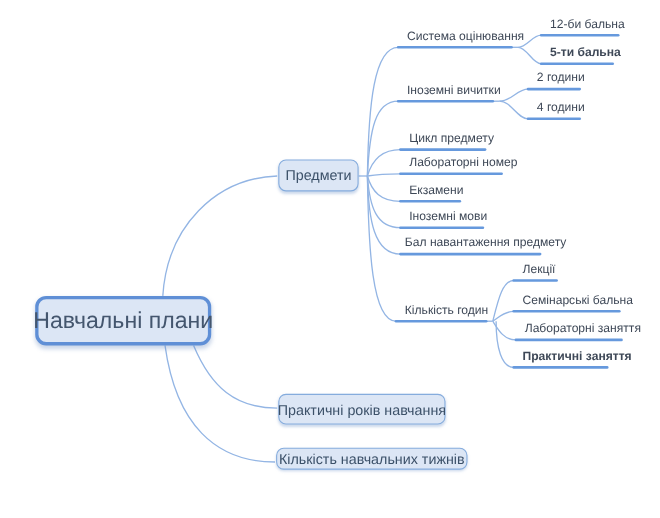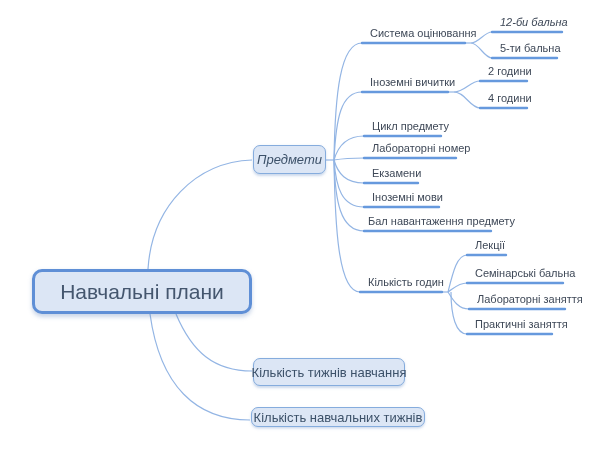--- a/index.html
+++ b/index.html
@@ -76,42 +76,42 @@
       <path d="M364,183 L418,183" class="underline"></path>
       <path d="M364,207 L439,207" class="underline"></path>
       <path d="M364,231 L491,231" class="underline"></path>
       <path d="M360,292 L442,292" class="underline"></path>
       <path d="M467,255 L506,255" class="underline"></path>
       <path d="M467,283 L563,283" class="underline"></path>
       <path d="M469,309 L565,309" class="underline"></path>
       <path d="M467,334 L552,334" class="underline"></path>
     </svg>
   <div id="node-layer">
-      <div class="node-box root" style="left: 32px; top: 269px; width: 220px; height: 45px;">
+      <div class="node-box root" style="left: 32px; top: 269px; width: 160px; height: 45px;">
         <span>Навчальні плани</span>
       </div>
-      <div class="node-box" style="left: 253px; top: 145px; width: 73px; height: 29px; font-style: italic;">
+      <div class="node-box" style="left: 253px; top: 145px; width: 73px; height: 29px;">
         <span>Предмети</span>
       </div>
       <div class="node-box" style="left: 253px; top: 358px; width: 152px; height: 28px;">
-        <span>Кількість тижнів навчання</span>
+        <span>Практичні років навчання</span>
       </div>
       <div class="node-box" style="left: 251px; top: 407px; width: 174px; height: 20px;">
         <span>Кількість навчальних тижнів</span>
       </div>
       <div class="leaf-label" style="left: 370px; top: 26px;">Система оцінювання</div>
-      <div class="leaf-label" style="left: 500px; top: 15px; font-style: italic;">12-би бальна</div>
-      <div class="leaf-label" style="left: 500px; top: 41px;">5-ти бальна</div>
+      <div class="leaf-label" style="left: 500px; top: 15px;">12-би бальна</div>
+      <div class="leaf-label" style="left: 500px; top: 41px; font-weight: bold;">5-ти бальна</div>
       <div class="leaf-label" style="left: 370px; top: 75px;">Іноземні вичитки</div>
       <div class="leaf-label" style="left: 488px; top: 64px;">2 години</div>
       <div class="leaf-label" style="left: 488px; top: 91px;">4 години</div>
       <div class="leaf-label" style="left: 372px; top: 119px;">Цикл предмету</div>
       <div class="leaf-label" style="left: 372px; top: 141px;">Лабораторні номер</div>
       <div class="leaf-label" style="left: 372px; top: 166px;">Екзамени</div>
       <div class="leaf-label" style="left: 372px; top: 190px;">Іноземні мови</div>
       <div class="leaf-label" style="left: 356px; top: 214px; padding-left: 12px;">Бал навантаження предмету</div>
       <div class="leaf-label" style="left: 368px; top: 275px;">Кількість годин</div>
       <div class="leaf-label" style="left: 475px; top: 238px;">Лекції</div>
       <div class="leaf-label" style="left: 475px; top: 266px;">Семінарські бальна</div>
       <div class="leaf-label" style="left: 477px; top: 292px;">Лабораторні заняття</div>
-      <div class="leaf-label" style="left: 475px; top: 317px;">Практичні заняття</div>
+      <div class="leaf-label" style="left: 475px; top: 317px; font-weight: bold;">Практичні заняття</div>
     </div>
 </div>
 
 </body></html>

